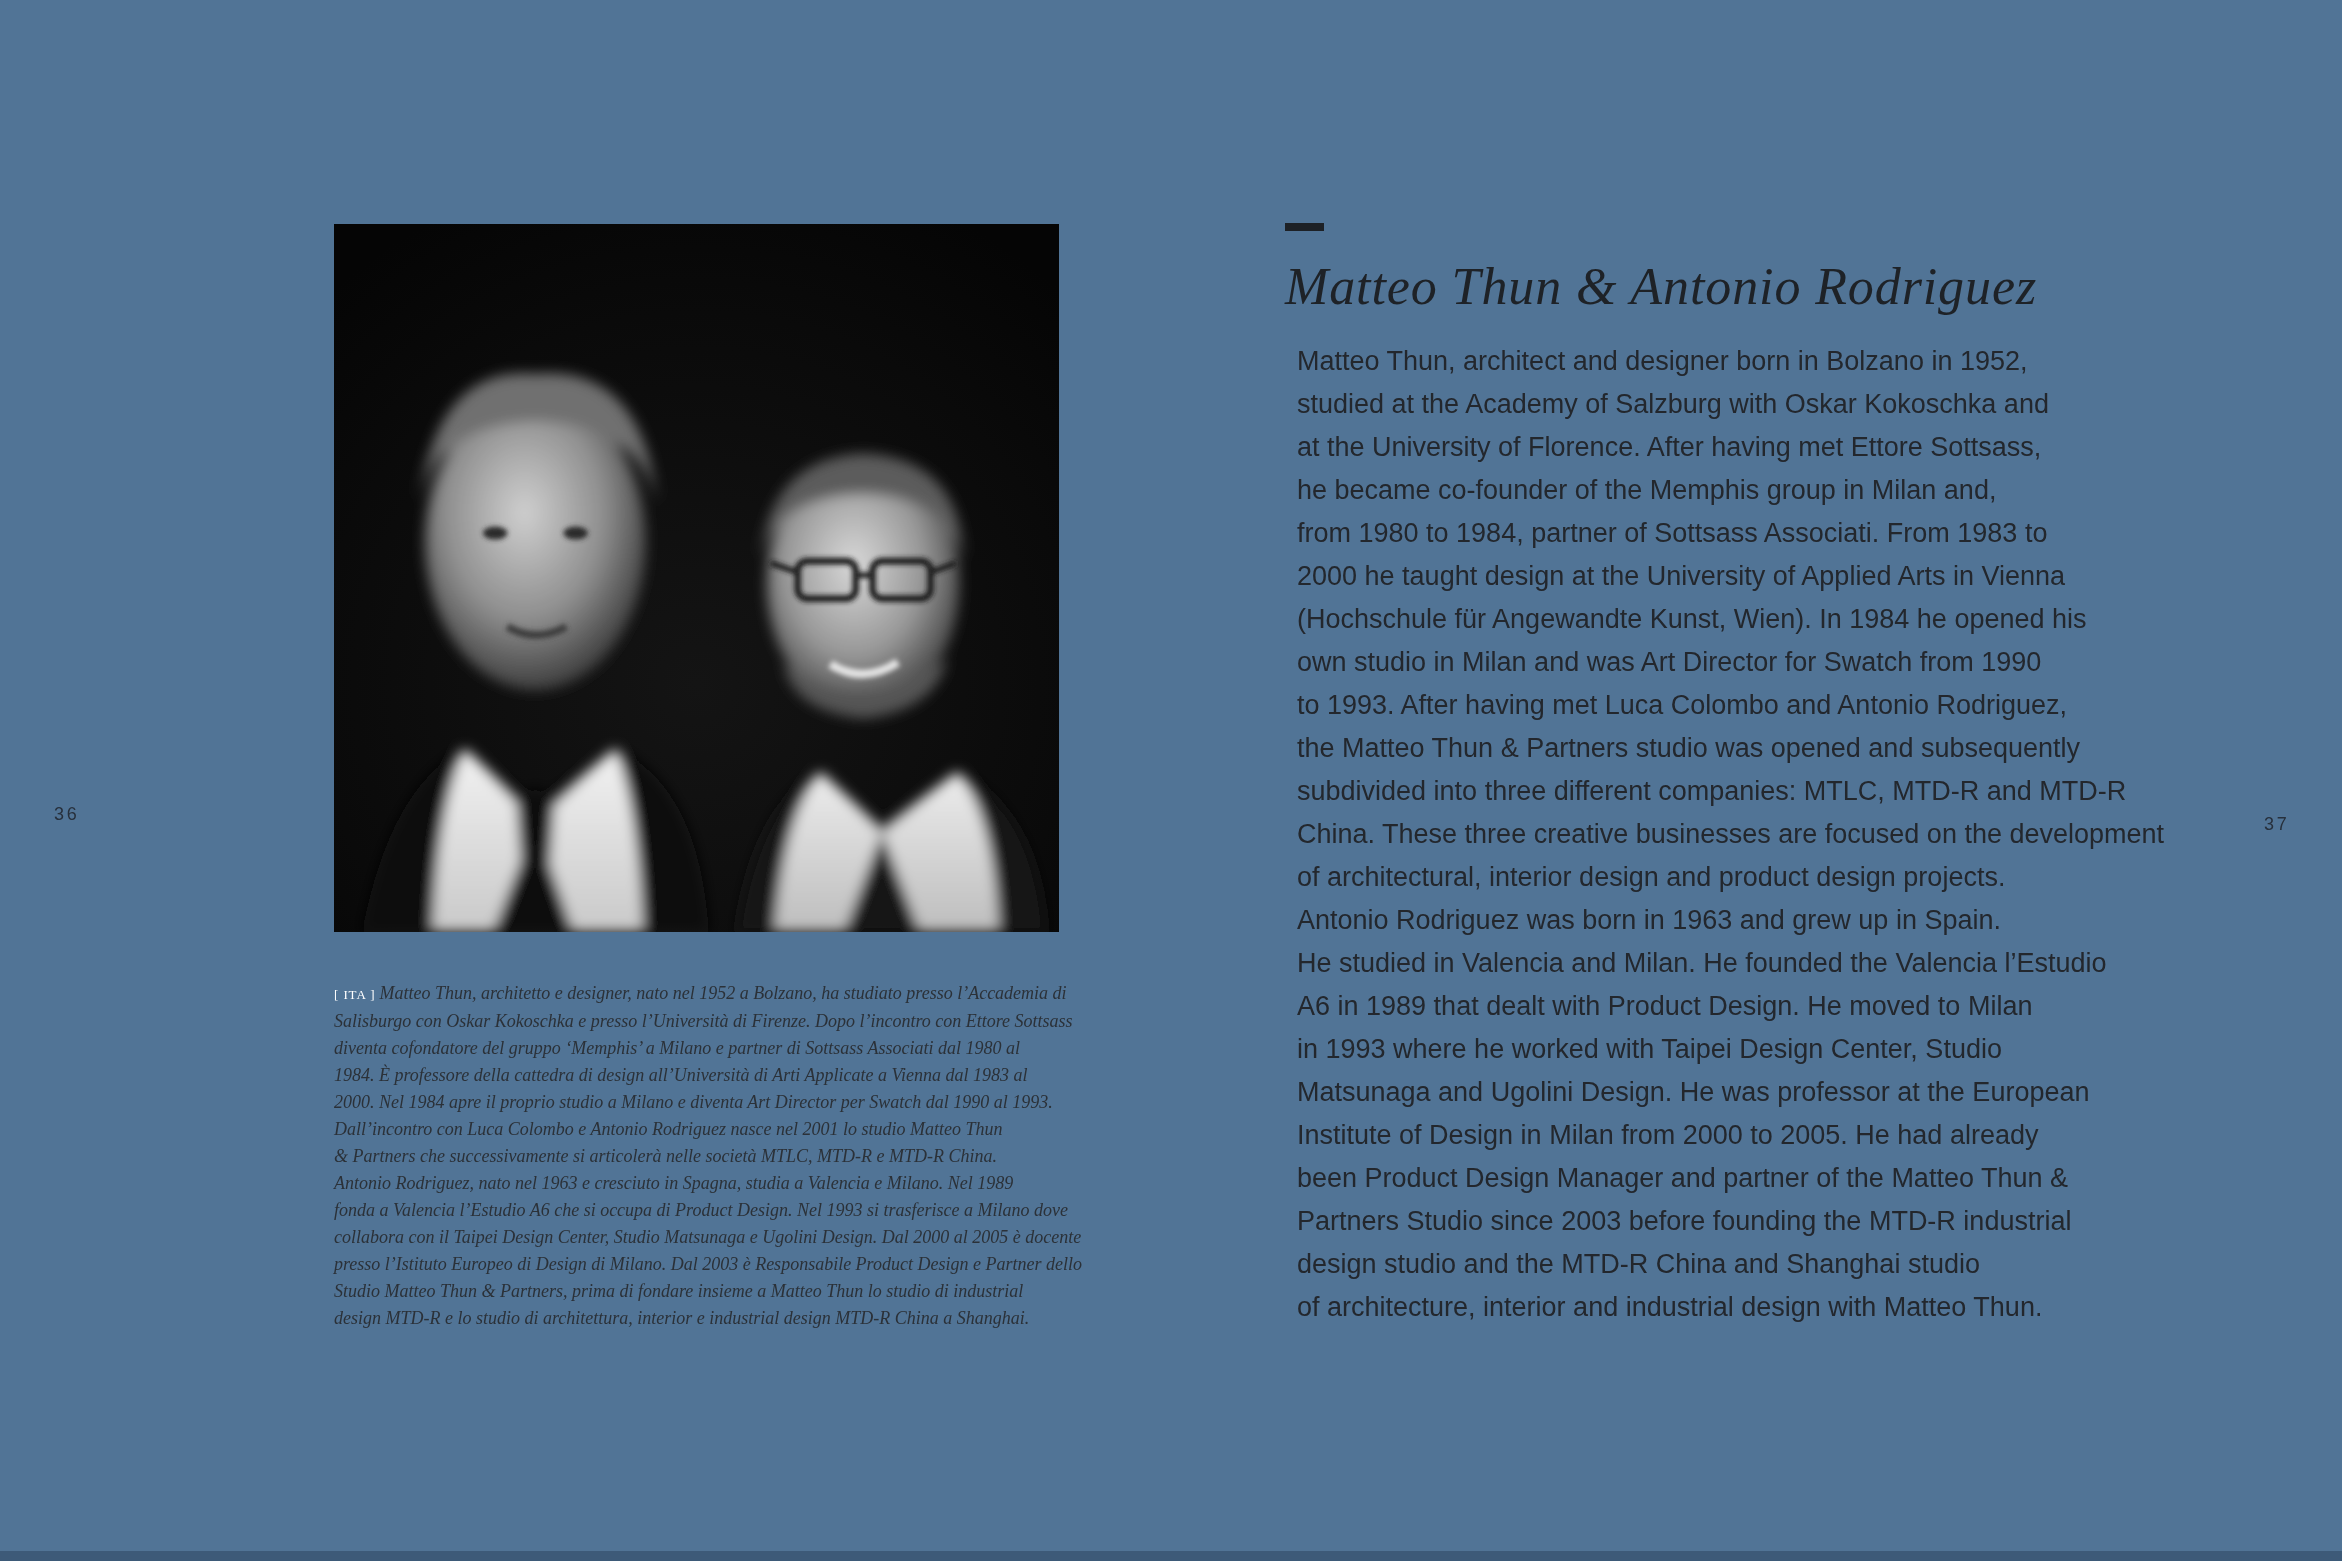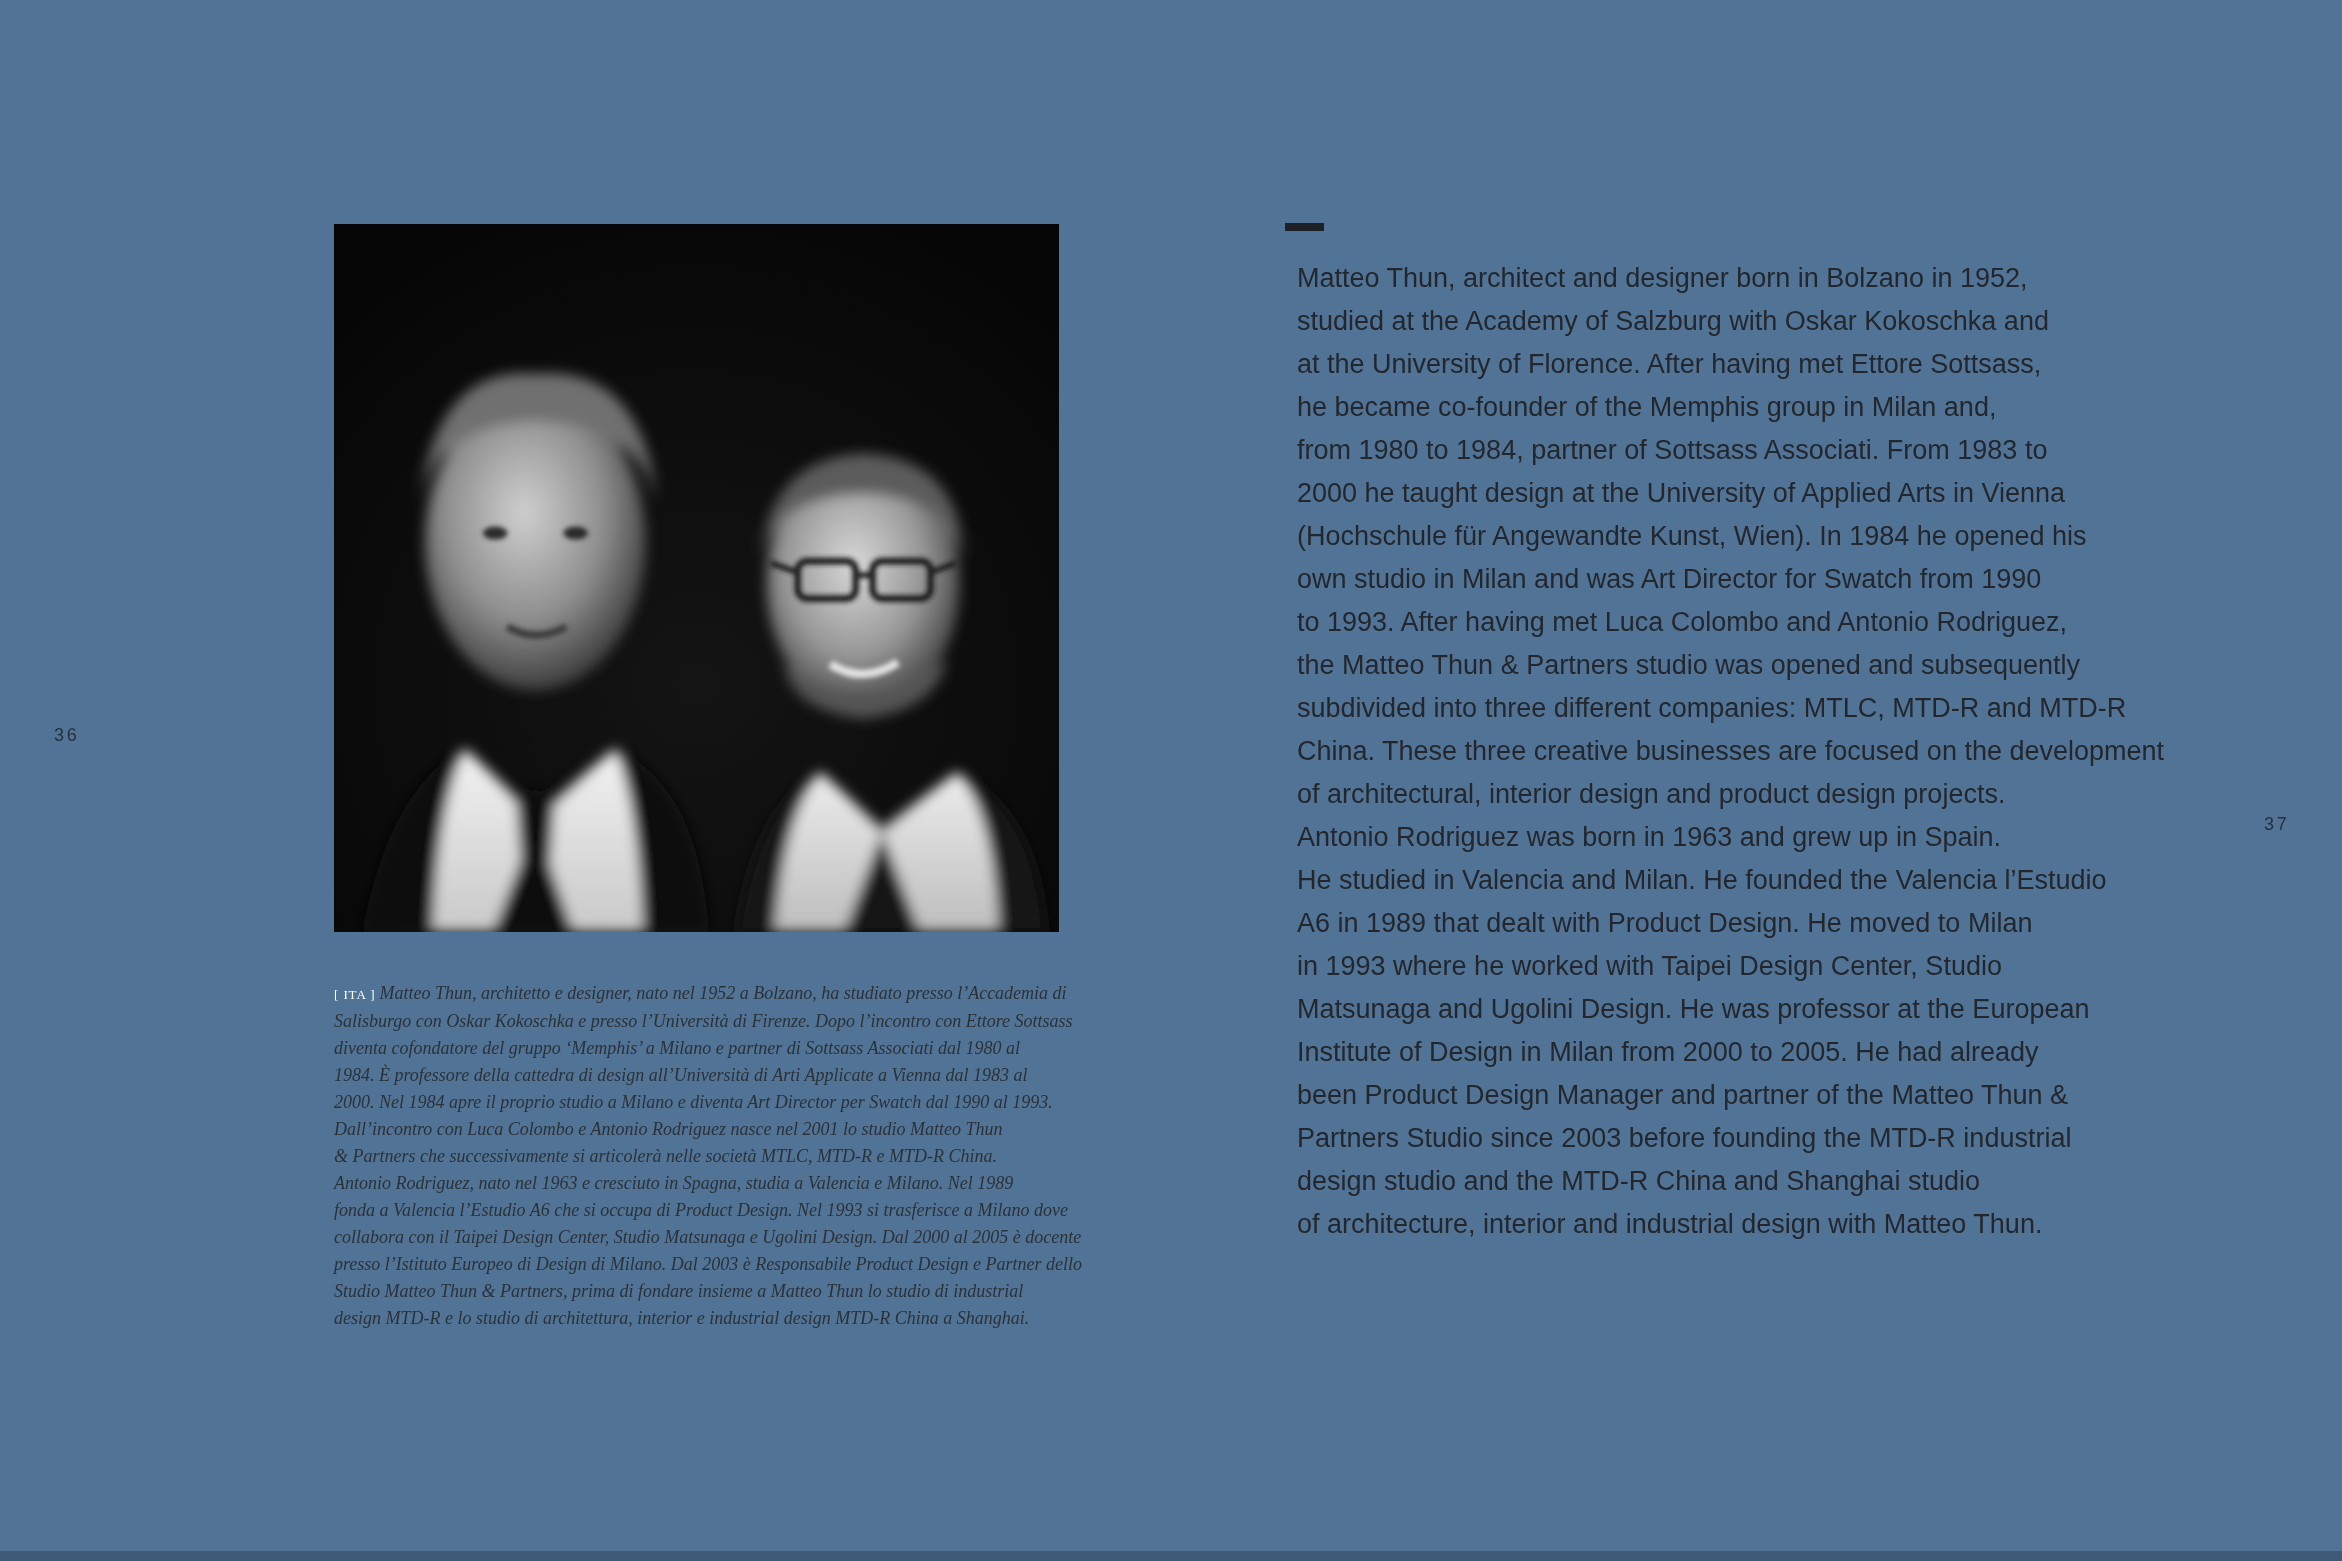--- a/index.html
+++ b/index.html
@@ -17,21 +17,21 @@
   }
 
   
   .pagenum {
     position: absolute;
     font-family: "Liberation Sans", sans-serif;
     font-size: 18px;
     letter-spacing: 2.8px;
     color: #27303c;
   }
-  .pagenum.left  { left: 54px;  top: 725px; }
+  .pagenum.left  { left: 54px;  top: 804px; }
   .pagenum.right { left: 2264px; top: 766px; margin-top: 48px; }
 
   
   .photo {
     position: absolute;
     left: 334px;
     top: 224px;
     width: 725px;
     height: 708px;
     background: #070707;
@@ -190,20 +190,21 @@
 Antonio Rodriguez, nato nel 1963 e cresciuto in Spagna, studia a Valencia e Milano. Nel 1989
 fonda a Valencia l’Estudio A6 che si occupa di Product Design. Nel 1993 si trasferisce a Milano dove
 collabora con il Taipei Design Center, Studio Matsunaga e Ugolini Design. Dal 2000 al 2005 è docente
 presso l’Istituto Europeo di Design di Milano. Dal 2003 è Responsabile Product Design e Partner dello
 Studio Matteo Thun &amp; Partners, prima di fondare insieme a Matteo Thun lo studio di industrial
 design MTD-R e lo studio di architettura, interior e industrial design MTD-R China a Shanghai.</span>
   </div>
 
   <div class="right-col">
     <div class="dash"></div>
+    <h1 class="title">Matteo Thun &amp; Antonio Rodriguez</h1>
     <p class="body-text">Matteo Thun, architect and designer born in Bolzano in 1952,
 studied at the Academy of Salzburg with Oskar Kokoschka and
 at the University of Florence. After having met Ettore Sottsass,
 he became co-founder of the Memphis group in Milan and,
 from 1980 to 1984, partner of Sottsass Associati. From 1983 to
 2000 he taught design at the University of Applied Arts in Vienna
 (Hochschule für Angewandte Kunst, Wien). In 1984 he opened his
 own studio in Milan and was Art Director for Swatch from 1990
 to 1993. After having met Luca Colombo and Antonio Rodriguez,
 the Matteo Thun &amp; Partners studio was opened and subsequently

